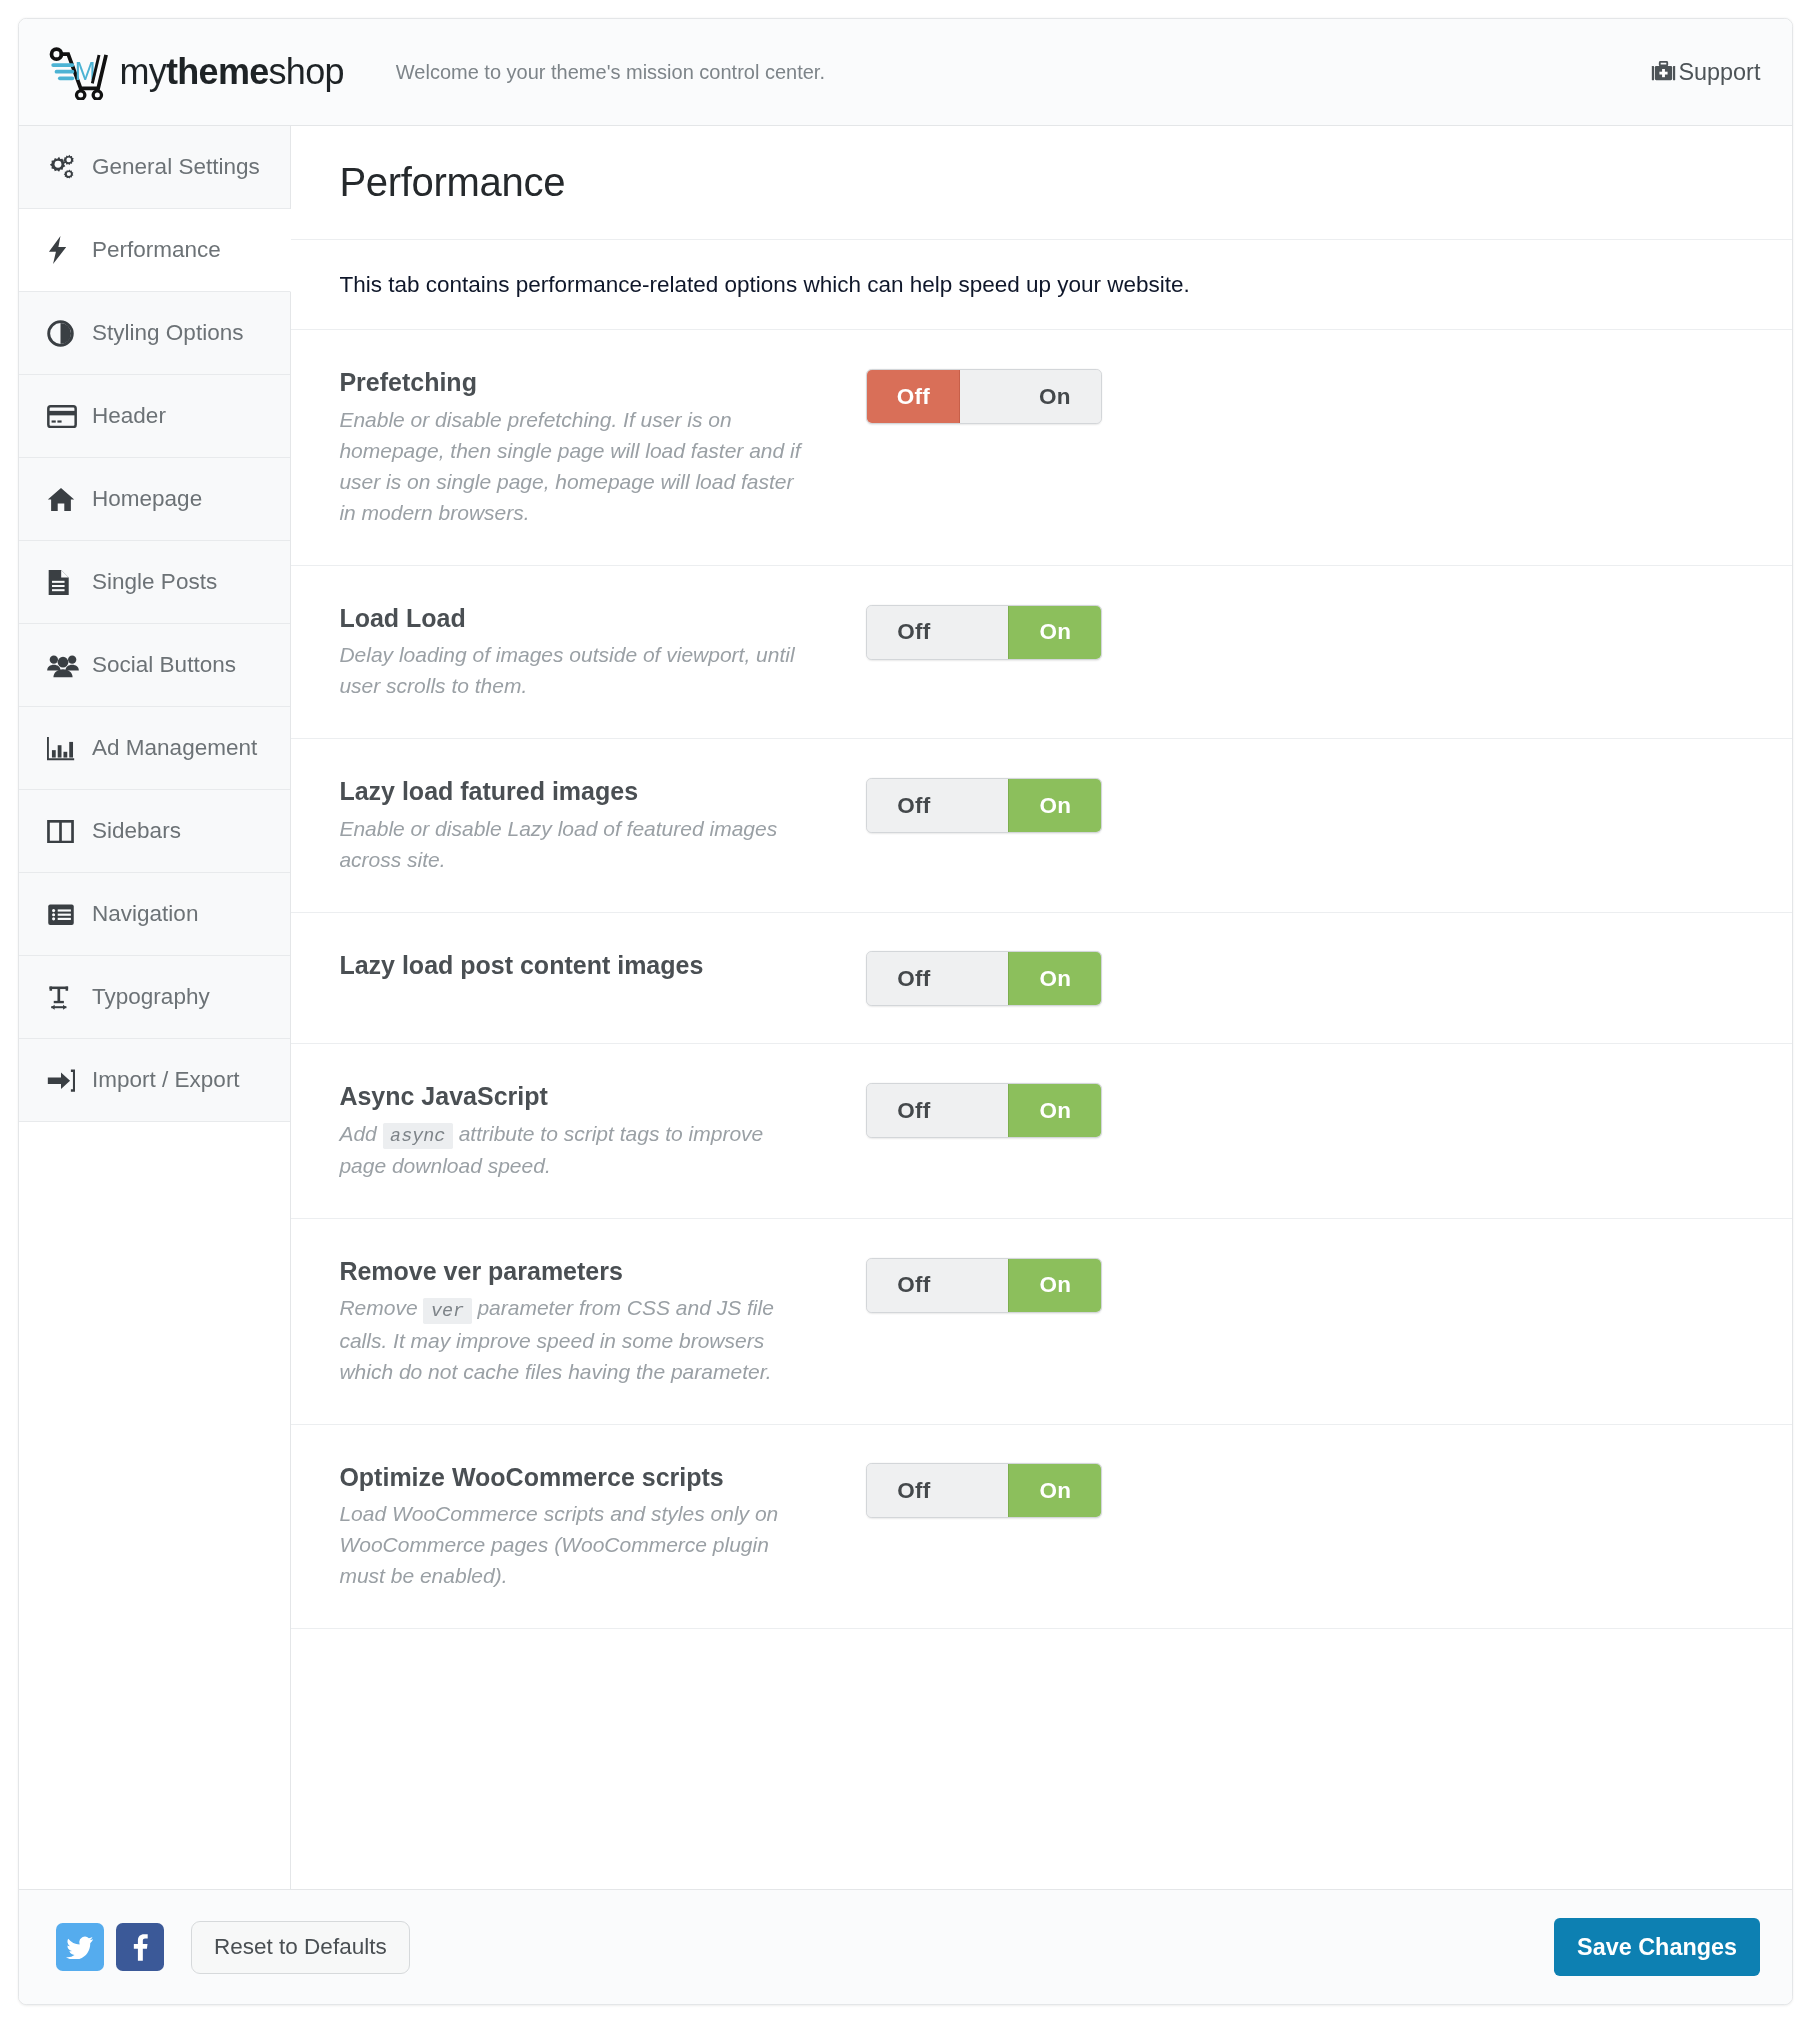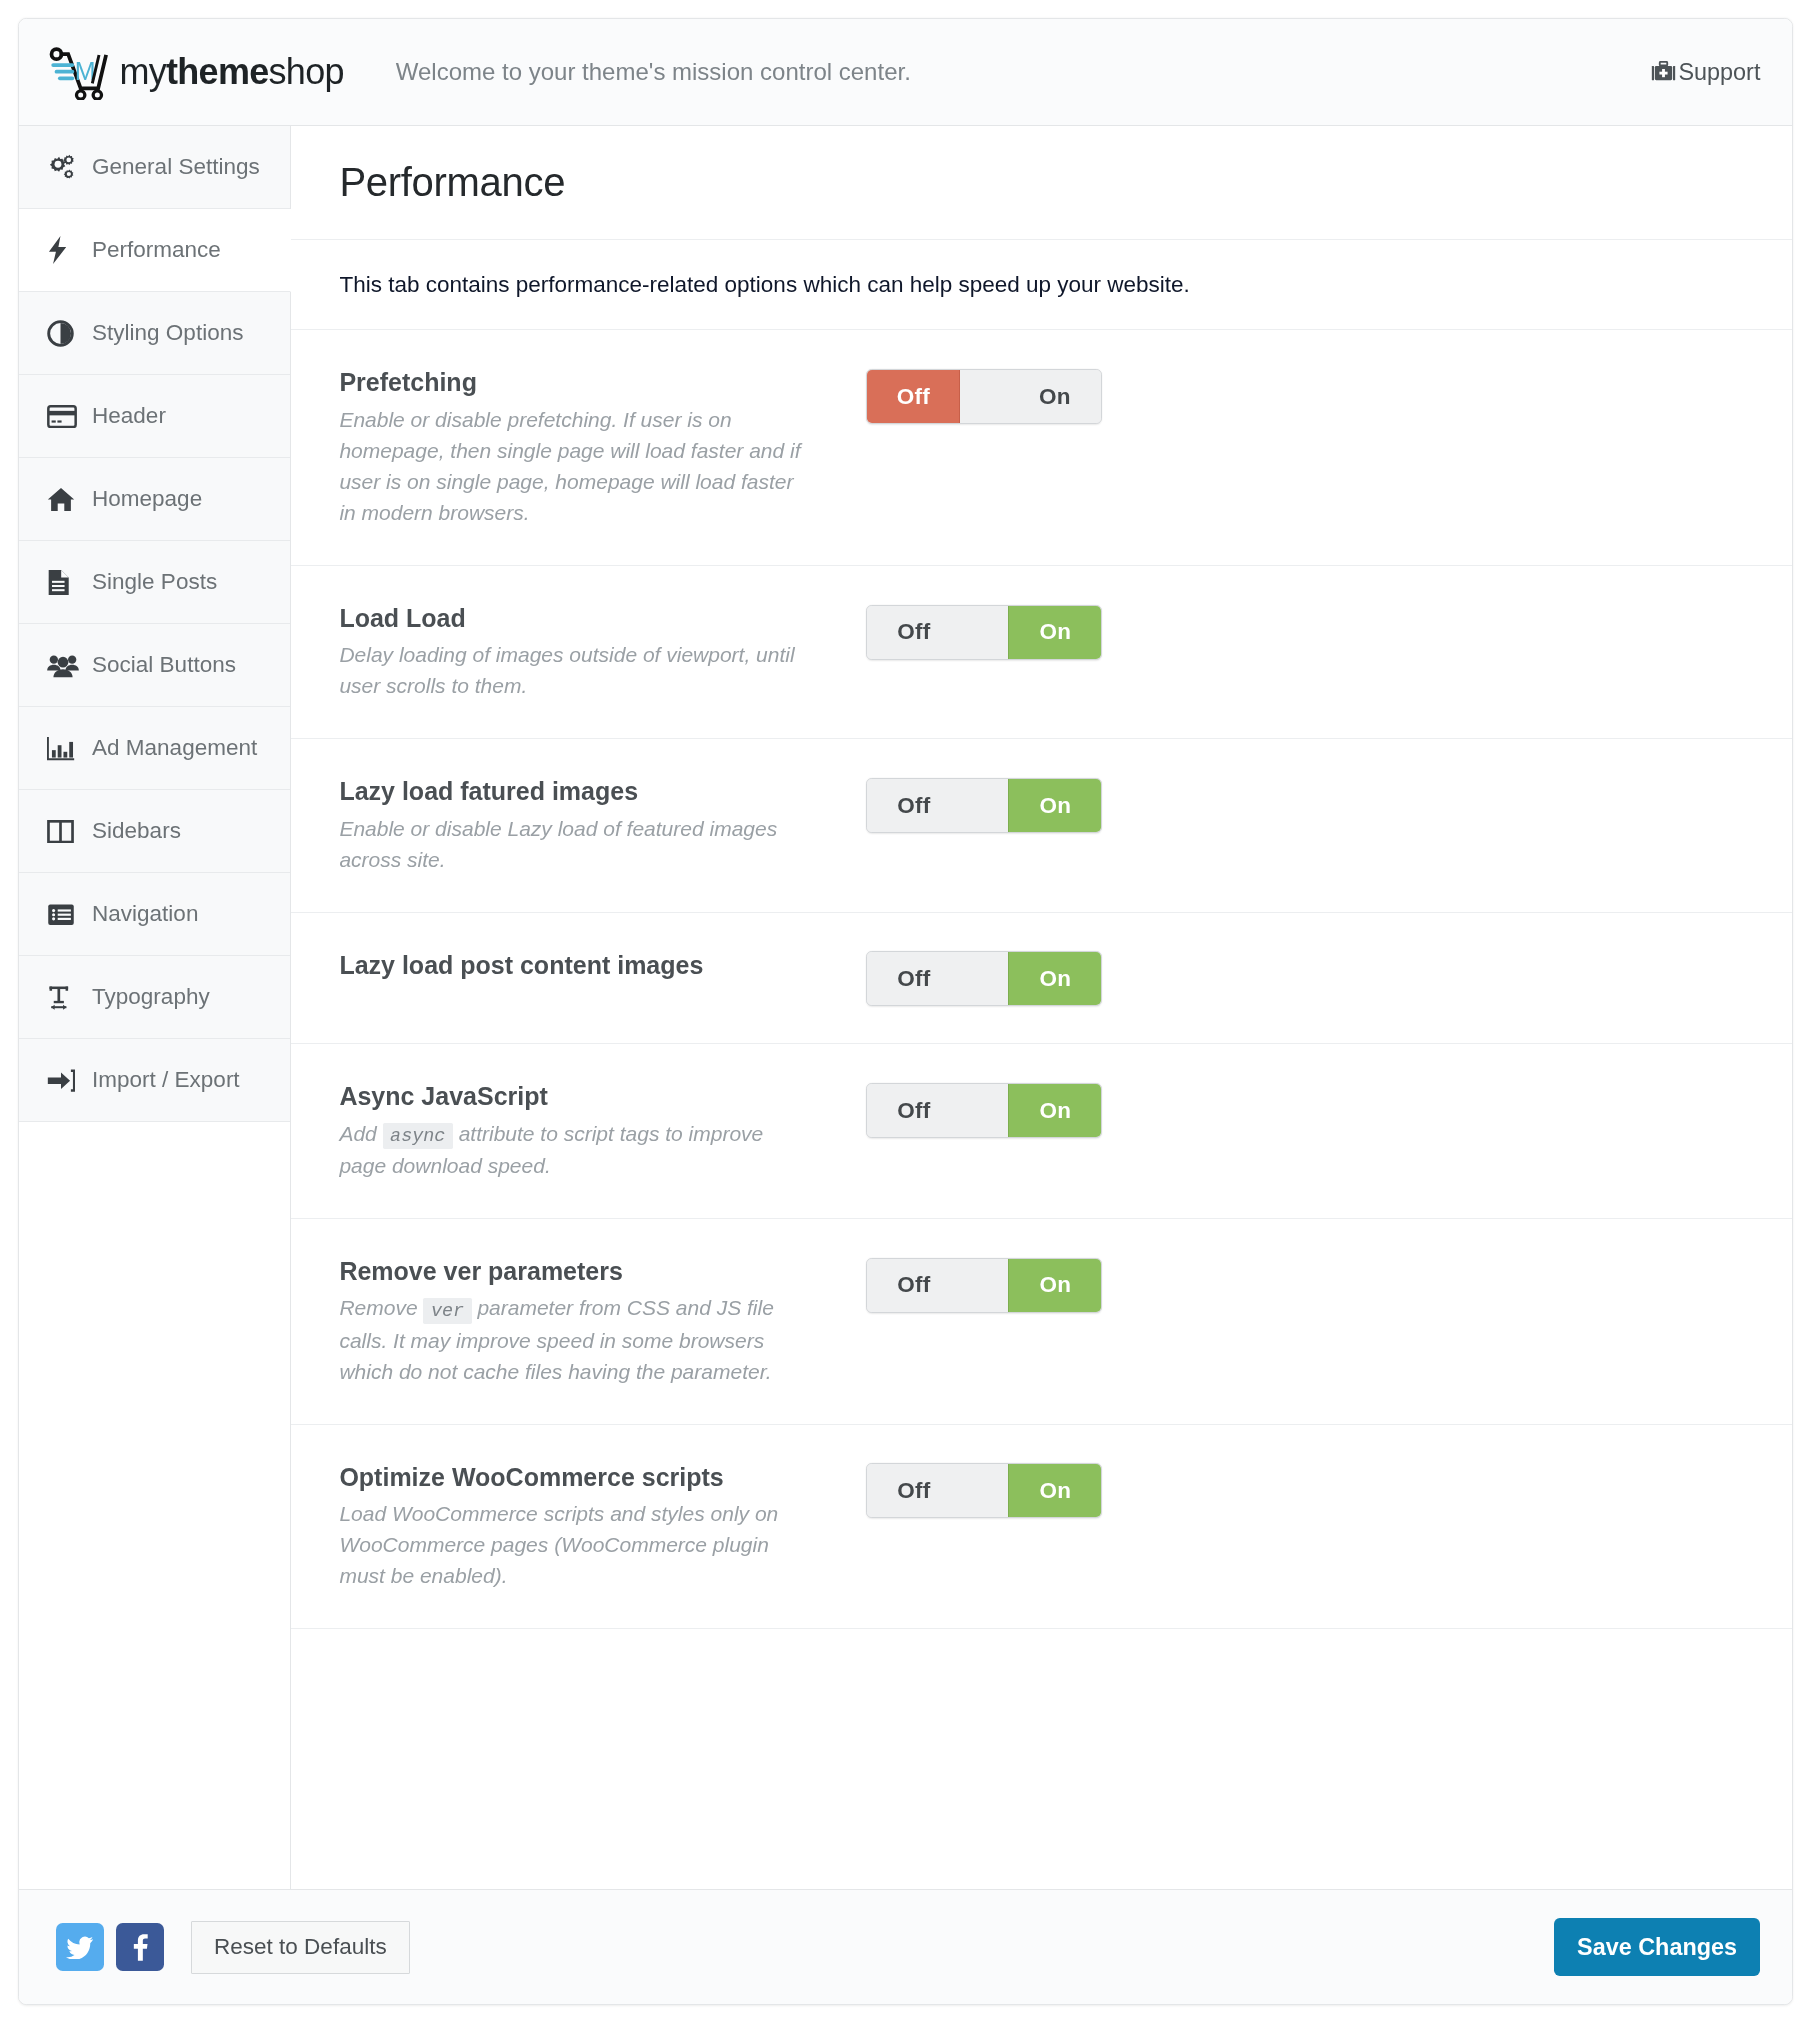--- a/index.html
+++ b/index.html
@@ -58,21 +58,21 @@
   .logo-text {
     font-size: 36px;
     color: #1e2326;
     letter-spacing: -0.7px;
     font-weight: 400;
     white-space: nowrap;
   }
   .logo-text b { font-weight: 700; }
 
   .welcome {
-    font-size: 24px;
+    font-size: 20px;
     color: #7d8489;
     margin-left: 52px;
     white-space: nowrap;
     font-weight: 400;
   }
 
   .support {
     margin-left: auto;
     display: flex;
     align-items: center;
@@ -290,21 +290,21 @@
   .social.tw { background: #55acee; }
   .social.fb { background: #3b5998; margin-left: 11.7px; }
   .social svg { display: block; }
 
   .btn-reset {
     margin-left: 27px;
     height: 53px;
     padding: 0 22px;
     background: #f7f8f8;
     border: 0.8px solid #d6d9db;
-    border-radius: 1px;
+    border-radius: 9px;
     font-size: 22.5px;
     color: #4a4f53;
     font-family: "Liberation Sans", sans-serif;
     cursor: pointer;
     white-space: nowrap;
   }
 
   .btn-save {
     margin-left: auto;
     height: 58px;

